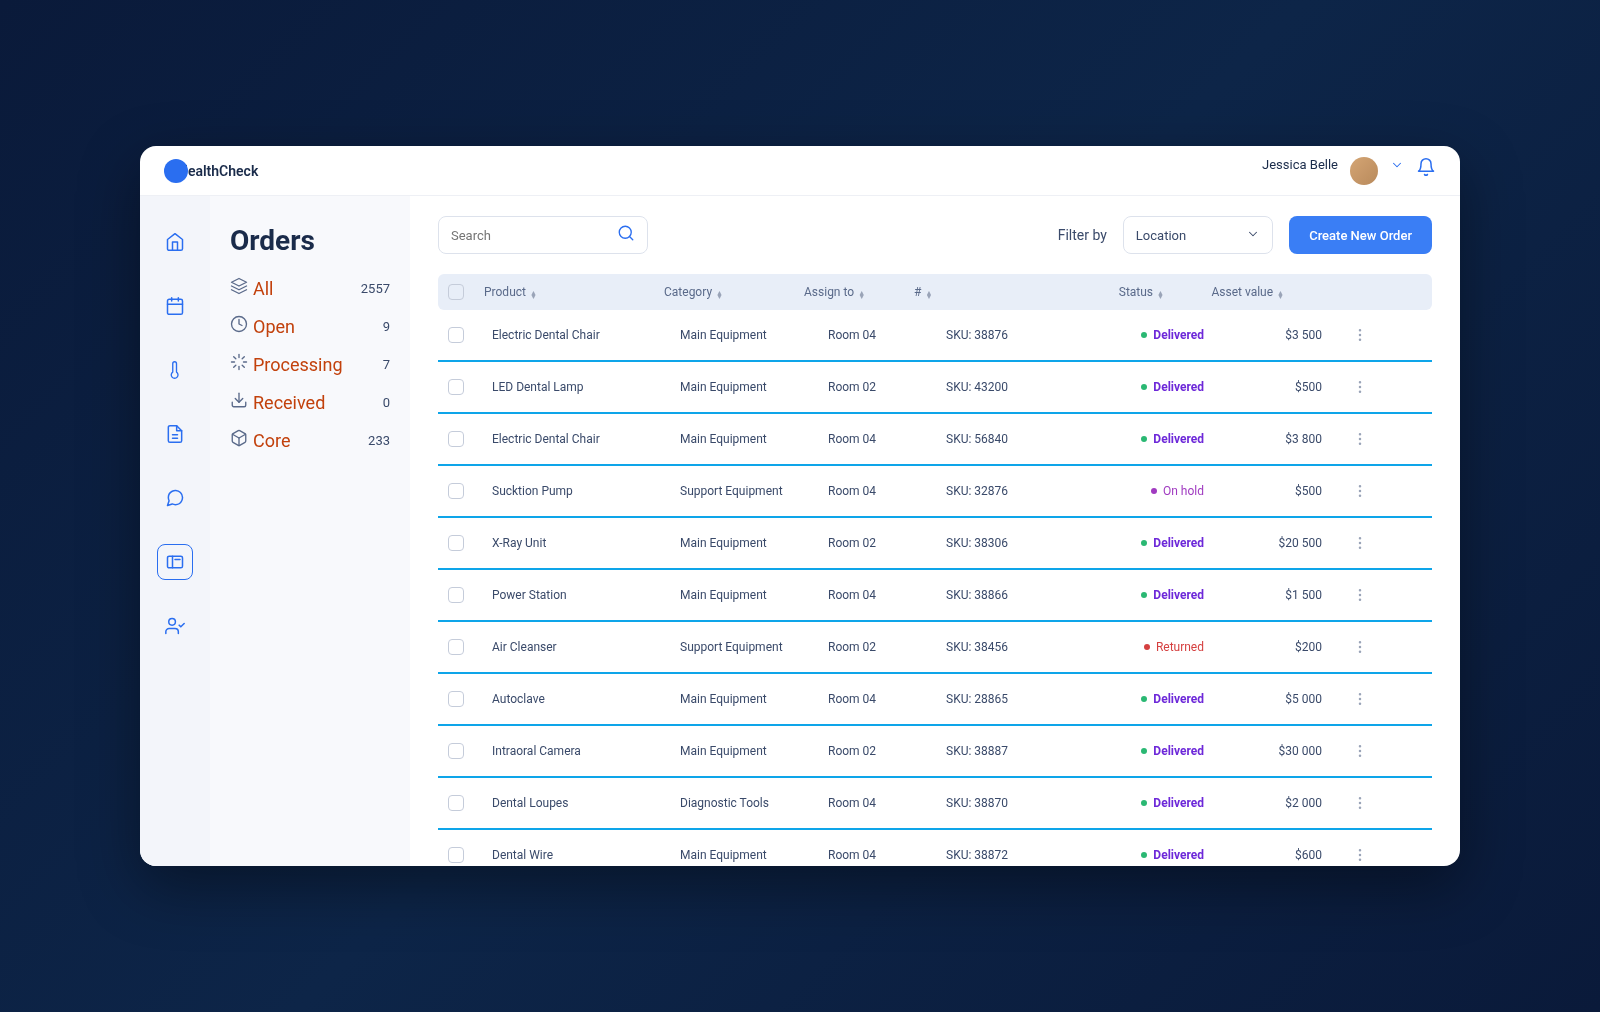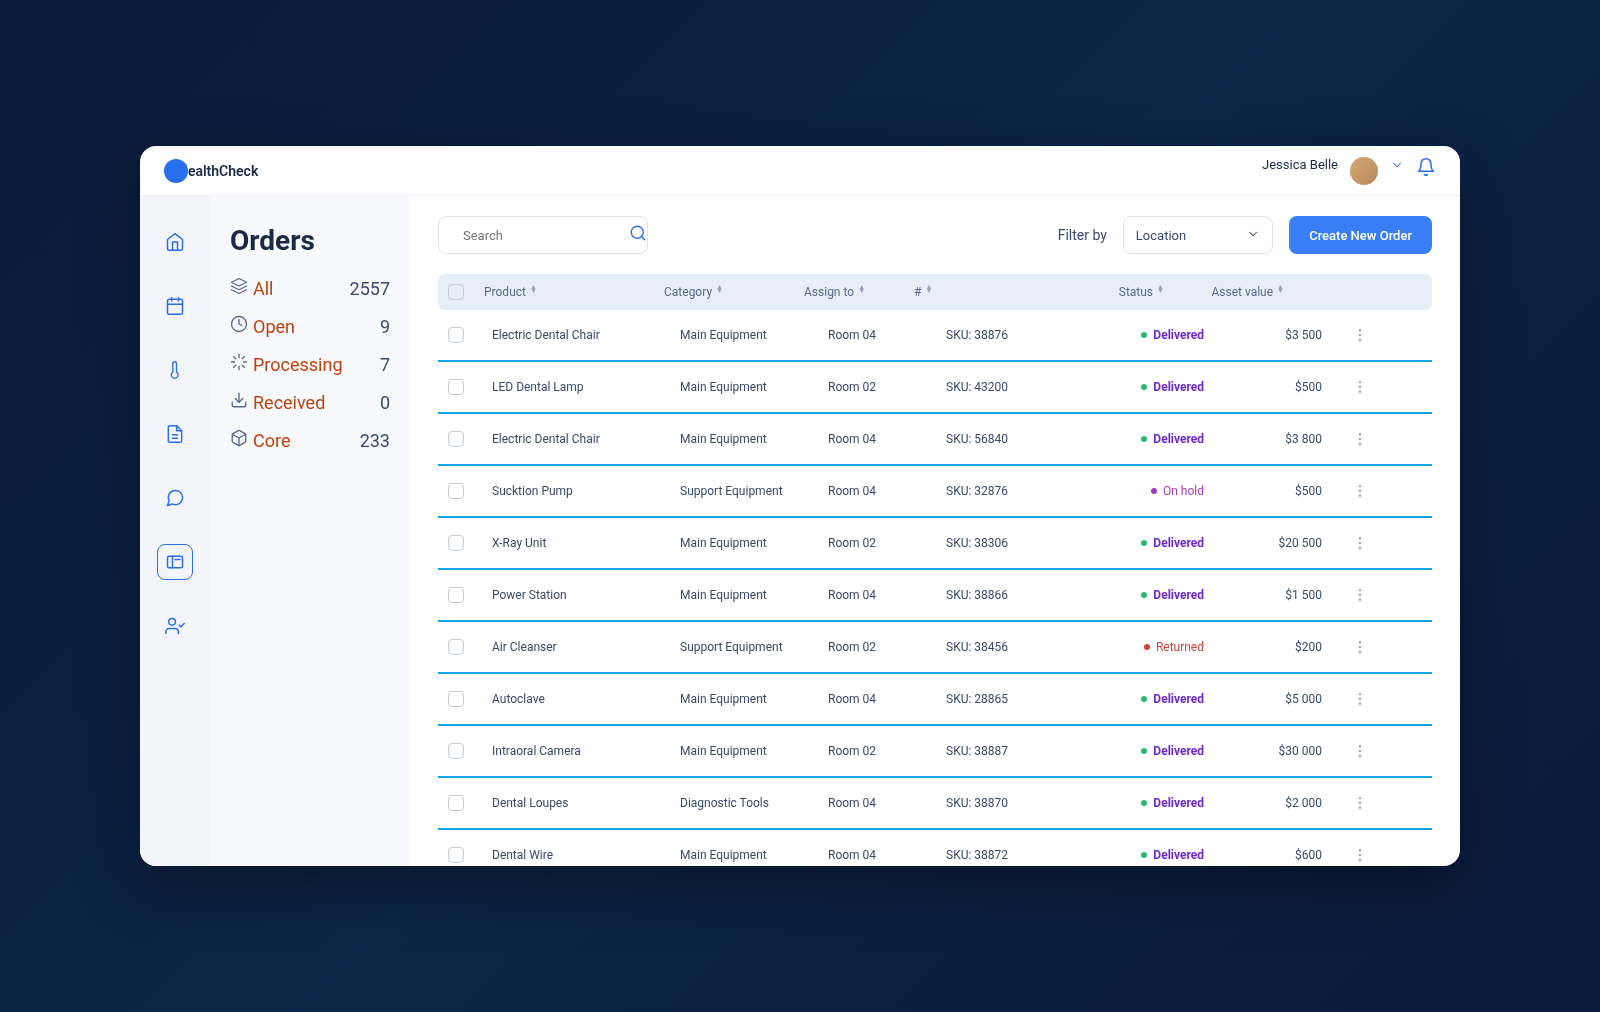--- a/index.html
+++ b/index.html
@@ -13,31 +13,31 @@
 .user-name { font-size:13px; color:#1a2b4a; }
 .avatar { width:28px; height:28px; border-radius:50%; background:linear-gradient(135deg,#d4a574,#b88a5c); }
 .body { flex:1; display:flex; overflow:hidden; }
 .nav-rail { width:70px; background:#f3f5fa; display:flex; flex-direction:column; align-items:center; padding-top:28px; gap:28px; }
 .nav-item { width:36px; height:36px; display:flex; align-items:center; justify-content:center; border-radius:8px; cursor:pointer; color:#2a6ef0; }
 .nav-item.active { border:1.5px solid #2a6ef0; }
 .side-panel { width:200px; background:#f8f9fc; padding:28px 20px; }
 .side-title { font-size:28px; font-weight:700; color:#1a2b4a; margin-bottom:12px; }
 .filter-item { display:flex; align-items:center; justify-content:space-between; padding:8px 0; cursor:pointer; }
 .filter-left { display:flex; align-items:center; gap:5px; color:#c2410c; font-size:18px; }
-.filter-count { font-size:18px; color:#3a4a6a; }
+.filter-count { font-size:13px; color:#3a4a6a; }
 .main { flex:1; padding:20px 28px; overflow:auto; }
 .toolbar { display:flex; align-items:center; gap:16px; margin-bottom:20px; }
-.search-box { width:210px; height:38px; border:1px solid #dde2ec; border-radius:8px; display:flex; align-items:center; padding:0 24px; }
+.search-box { width:210px; height:38px; border:1px solid #dde2ec; border-radius:8px; display:flex; align-items:center; padding:0 12px; }
 .search-box input { flex:1; border:none; outline:none; font-size:13px; color:#3a4a6a; background:transparent; }
 .spacer { flex:1; }
 .filter-label { font-size:14px; color:#3a4a6a; }
 .dropdown { height:38px; border:1px solid #dde2ec; border-radius:8px; padding:0 12px; display:flex; align-items:center; gap:60px; font-size:13px; color:#3a4a6a; cursor:pointer; }
 .btn-primary { height:38px; background:#3a7ef5; color:#fff; border:none; border-radius:8px; padding:0 20px; font-size:13px; font-weight:500; cursor:pointer; }
 .table-head { display:grid; grid-template-columns:36px 180px 140px 110px 120px 130px 120px 40px; align-items:center; background:#e8eef8; border-radius:6px; height:36px; padding:0 10px; font-size:12px; color:#5a6a8a; }
-.th { display:flex; align-items:flex-start; gap:4px; }
+.th { display:flex; align-items:flex-end; gap:4px; }
 .th.right { justify-content:flex-end; }
 .table-row { display:grid; grid-template-columns:36px 180px 140px 110px 120px 130px 120px 40px; align-items:center; height:52px; padding:0 10px; border-bottom:2px solid #0ea5e9; font-size:12px; color:#3a4a6a;gap:8px; }
 .checkbox { width:16px; height:16px; border:1.5px solid #c5ccda; border-radius:4px; cursor:pointer; }
 .status-cell { display:flex; align-items:center; gap:6px; }
 .dot { width:6px; height:6px; border-radius:50%; }
 .dot.delivered { background:#2ab873; }
 .dot.onhold { background:#a03ac0; }
 .dot.returned { background:#d54040; }
 .status-text.delivered { color:#6d28d9;font-weight:bold; }
 .status-text.onhold { color:#a03ac0; }

